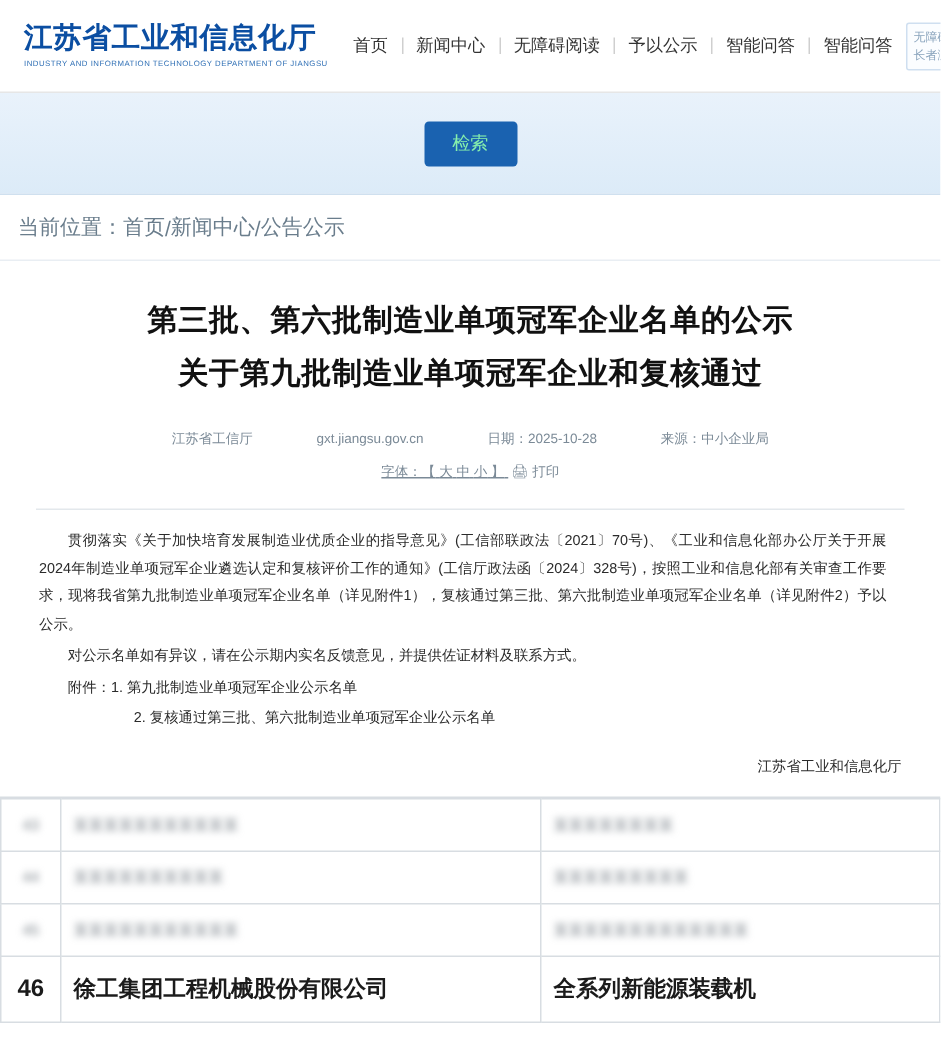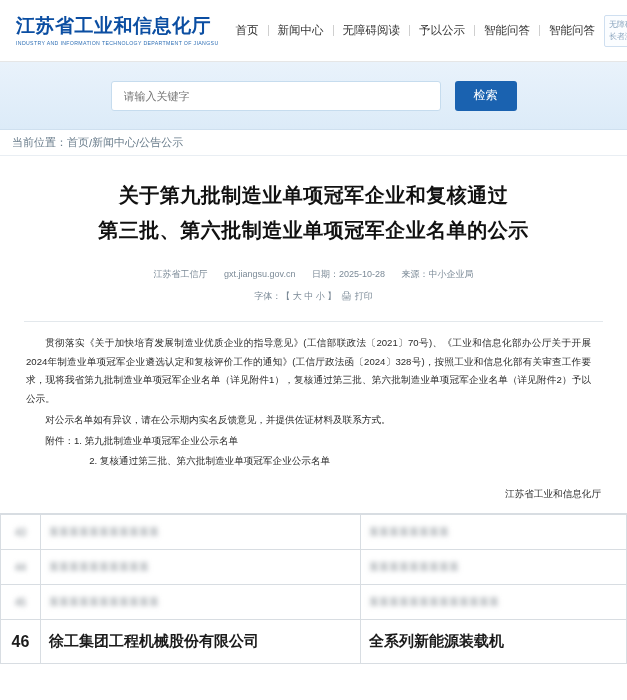--- a/index.html
+++ b/index.html
@@ -88,35 +88,35 @@
     font-size: 11px;
     color: #9fb6c9;
     padding: 0 12px;
     outline: none;
     font-family: "Liberation Sans", sans-serif;
   }
   .search-btn {
     width: 62px;
     height: 30px;
     background: #1a62b0;
-    color: #ffffff;
+    color: #86efac;
     border: none;
     border-radius: 3px;
     font-size: 12px;
     cursor: pointer;
     font-family: "Liberation Sans", sans-serif;
   }
 
   
   .breadcrumb {
-    height: 26px;
+    height: 44px;
     display: flex;
     align-items: center;
     padding: 0 12px;
-    font-size: 11px;
+    font-size: 14px;
     color: #6a7d8c;
     border-bottom: 1px solid #e9eef3;
     background: #fff;
   }
   .breadcrumb span { white-space: nowrap; }
 
   
   .article {
     padding: 22px 30px 6px 30px;
   }
@@ -128,28 +128,28 @@
     color: #111;
     line-height: 1.75;
     letter-spacing: 0.5px;
   }
   .meta {
     text-align: center;
     font-size: 9px;
     color: #7b8a97;
     margin-top: 20px;
   }
-  .meta span { margin: 0 7px; }
+  .meta span { margin: 0 20px; }
   .fontline {
     text-align: center;
     font-size: 9px;
     color: #7b8a97;
     margin-top: 9px;
   }
-  .fontline .sizes { margin-right: 2px; }
+  .fontline .sizes { margin-right: 2px; text-decoration: underline; }
   .fontline .print { color: #7b8a97; }
 
   .divider {
     height: 1px;
     background: #e3e8ec;
     margin: 12px 24px 0 24px;
   }
 
   .body-text {
     padding: 12px 36px 0 26px;
@@ -226,37 +226,36 @@
     <div class="nav-item">智能问答</div>
   </div>
 
   <div class="header-right">
     <div>无障碍阅读</div>
     <div>长者浏览模式</div>
   </div>
 </div>
 
 <div class="search-band">
-  <input class="search-input" type="text" placeholder="请输入关键字" style="">
   <button class="search-btn">检索</button>
 </div>
 
 <div class="breadcrumb">
   <span>当前位置：</span>
   <span>首页</span>
   <span>/</span>
   <span>新闻中心</span>
   <span>/</span>
   <span>公告公示</span>
 </div>
 
 <div class="article">
   <div class="title">
+    <div>第三批、第六批制造业单项冠军企业名单的公示</div>
     <div>关于第九批制造业单项冠军企业和复核通过</div>
-    <div>第三批、第六批制造业单项冠军企业名单的公示</div>
   </div>
 
   <div class="meta">
     <span>江苏省工信厅</span>
     <span>gxt.jiangsu.gov.cn</span>
     <span>日期：2025-10-28</span>
     <span>来源：中小企业局</span>
   </div>
 
   <div class="fontline">

